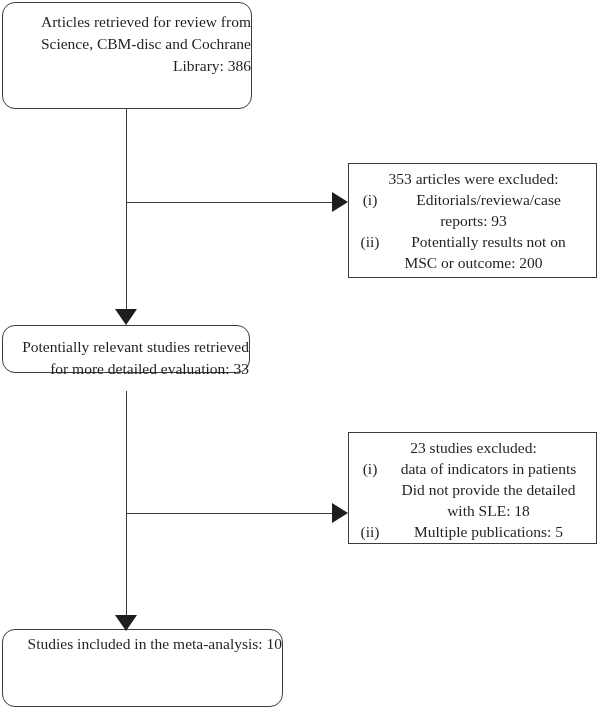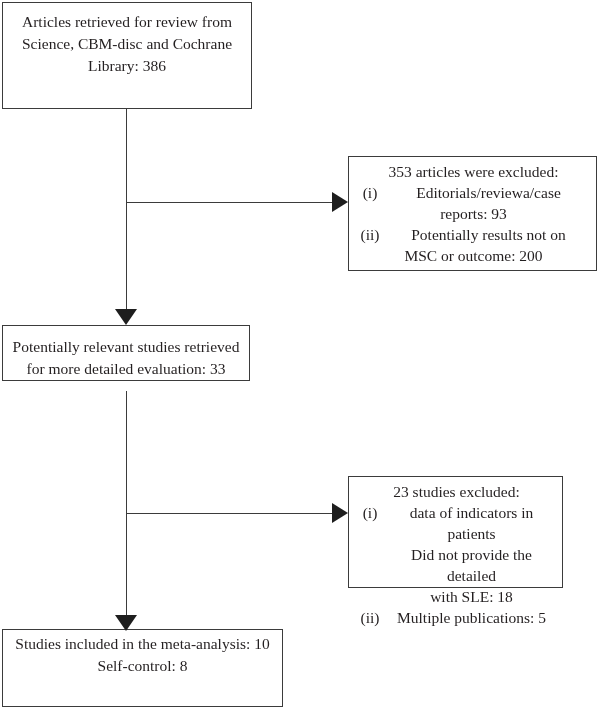--- a/index.html
+++ b/index.html
@@ -19,25 +19,25 @@
     font-size:15.5px;
     overflow:hidden;
   }
   .box{
     position:absolute;
     border:1.6px solid var(--border);
     background:var(--bg);
     box-sizing:border-box;
     line-height:22px;
   }
-  .box.center-text{text-align:center;}
+  .box.center-text{text-align:right;border-radius:13px;}
   #box1{left:2px;top:2px;width:250px;height:107px;padding-top:8px;}
-  #box2{left:348px;top:156px;width:249px;height:115px;padding:4px 4px 0 6px;line-height:21px;}
-  #box3{left:2px;top:325px;width:248px;height:56px;padding-top:10px;}
-  #box4{left:348px;top:476px;width:215px;height:112px;padding:4px 4px 0 6px;line-height:21px;}
+  #box2{left:348px;top:163px;width:249px;height:115px;padding:4px 4px 0 6px;line-height:21px;}
+  #box3{left:2px;top:325px;width:248px;height:48px;padding-top:10px;}
+  #box4{left:348px;top:432px;width:249px;height:112px;padding:4px 4px 0 6px;line-height:21px;}
   #box5{left:2px;top:629px;width:281px;height:78px;padding-top:3px;}
   .bl{display:block;}
   .center{text-align:center;}
   .item{display:flex;align-items:flex-start;}
   .marker{flex:none;width:30px;text-align:center;}
   .itxt{flex:1;text-align:center;}
   
   .vline,.hline{position:absolute;background:var(--line);}
   #vline1{left:125.5px;top:109px;width:1.6px;height:203px;}
   #vline2{left:125.5px;top:391px;width:1.6px;height:227px;}
@@ -103,21 +103,20 @@
     <div class="item">
       <span class="marker">(ii)</span>
       <span class="itxt">
         <span class="bl">Multiple publications: 5</span>
       </span>
     </div>
   </div>
 
   <div class="box center-text" id="box5">
     <span class="bl">Studies included in the meta-analysis: 10</span>
-    <span class="bl">Self-control: 8</span>
   </div>
 
   <div class="vline" id="vline1"></div>
   <div class="vline" id="vline2"></div>
   <div class="hline" id="hline1"></div>
   <div class="hline" id="hline2"></div>
   <div class="arrow-down" id="arrowDown1"></div>
   <div class="arrow-down" id="arrowDown2"></div>
   <div class="arrow-right" id="arrowRight1"></div>
   <div class="arrow-right" id="arrowRight2"></div>

